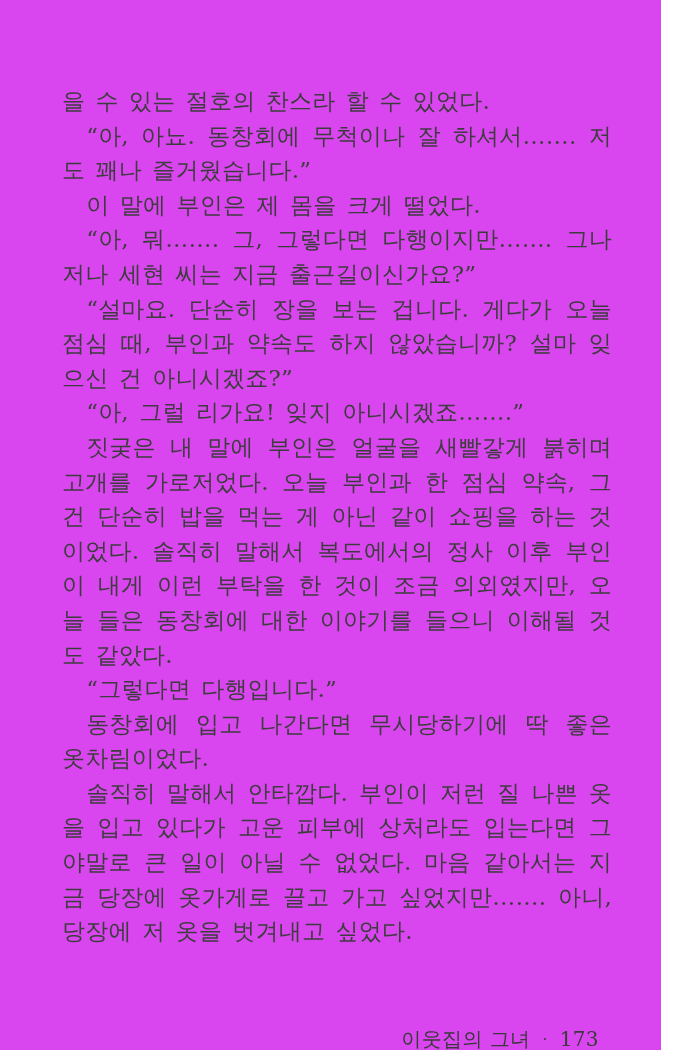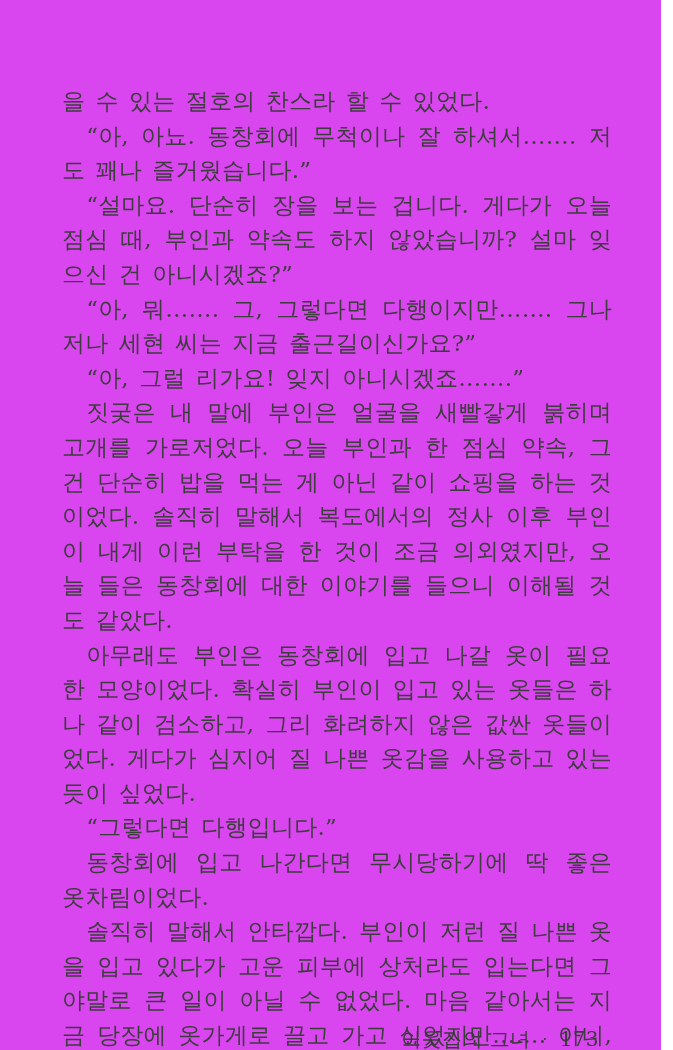--- a/index.html
+++ b/index.html
@@ -53,25 +53,25 @@
   }
 </style>
 </head>
 <body>
 
 <div class="page">
 
   <div class="text-block">
     <p class="para no-indent">을 수 있는 절호의 찬스라 할 수 있었다.</p>
     <p class="para">“아, 아뇨. 동창회에 무척이나 잘 하셔서……. 저도 꽤나 즐거웠습니다.”</p>
+    <p class="para">이 말에 부인은 제 몸을 크게 떨었다.</p>
+    <p class="para">“아, 뭐……. 그, 그렇다면 다행이지만……. 그나저나 세현 씨는 지금 출근길이신가요?”</p>
     <p class="para">“설마요. 단순히 장을 보는 겁니다. 게다가 오늘 점심 때, 부인과 약속도 하지 않았습니까? 설마 잊으신 건 아니시겠죠?”</p>
-    <p class="para">“아, 뭐……. 그, 그렇다면 다행이지만……. 그나저나 세현 씨는 지금 출근길이신가요?”</p>
     <p class="para">“아, 그럴 리가요! 잊지 아니시겠죠…….”</p>
     <p class="para">짓궂은 내 말에 부인은 얼굴을 새빨갛게 붉히며 고개를 가로저었다. 오늘 부인과 한 점심 약속, 그건 단순히 밥을 먹는 게 아닌 같이 쇼핑을 하는 것이었다. 솔직히 말해서 복도에서의 정사 이후 부인이 내게 이런 부탁을 한 것이 조금 의외였지만, 오늘 들은 동창회에 대한 이야기를 들으니 이해될 것도 같았다.</p>
-    <p class="para">아무래도 부인은 동창회에 입고 나갈 옷이 필요한 모양이었다. 확실히 부인이 입고 있는 옷들은 하나 같이 검소하고, 그리 화려하지 않은 값싼 옷들이었다. 게다가 심지어 질 나쁜 옷감을 사용하고 있는 듯이 싶었다.</p>
     <p class="para">“그렇다면 다행입니다.”</p>
     <p class="para">동창회에 입고 나간다면 무시당하기에 딱 좋은 옷차림이었다.</p>
     <p class="para">솔직히 말해서 안타깝다. 부인이 저런 질 나쁜 옷을 입고 있다가 고운 피부에 상처라도 입는다면 그야말로 큰 일이 아닐 수 없었다. 마음 같아서는 지금 당장에 옷가게로 끌고 가고 싶었지만……. 아니, 당장에 저 옷을 벗겨내고 싶었다.</p>
 
   </div>
 
   <div class="footer">
     <span>이웃집의 그녀</span><span class="sep">·</span><span>173</span>
   </div>
 

